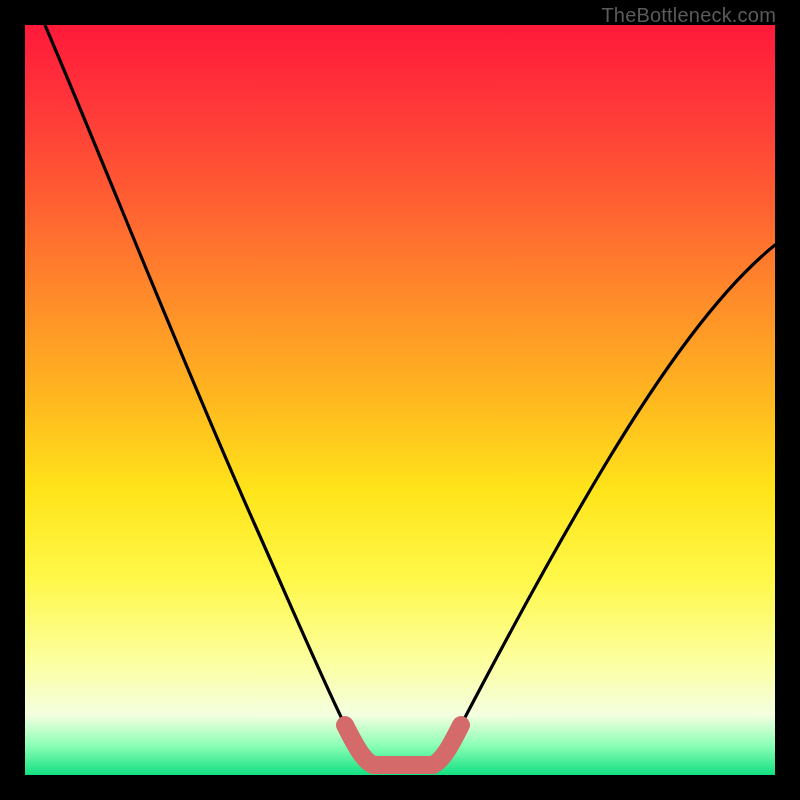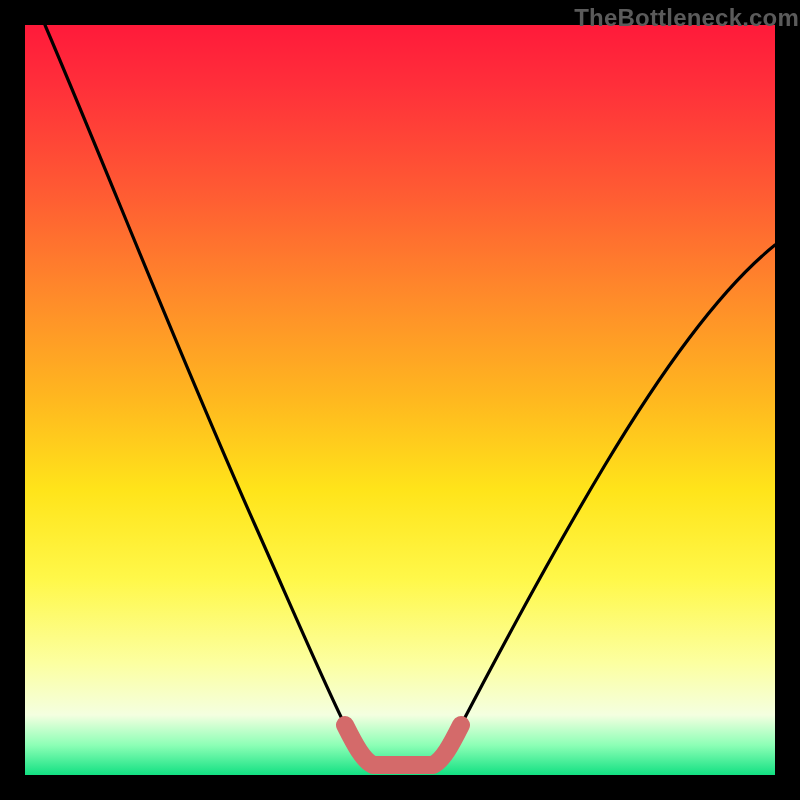--- a/index.html
+++ b/index.html
@@ -35,24 +35,24 @@
       #fff84a 74%,
       #fcffa0 85%,
       #f4ffe0 92%,
       #8dffb6 96%,
       #12e082 100%
     );
   }
   .watermark {
     position: absolute;
     top: 4px;
-    right: 1px;
+    right: 24px;
     color: #5b5b5b;
-    font-size: 24px;
-    font-weight: 700;
+    font-size: 20px;
+    font-weight: 400;
     letter-spacing: 0.2px;
     user-select: none;
   }
   svg.overlay {
     position: absolute;
     left: 0;
     top: 0;
     width: 750px;
     height: 750px;
   }

